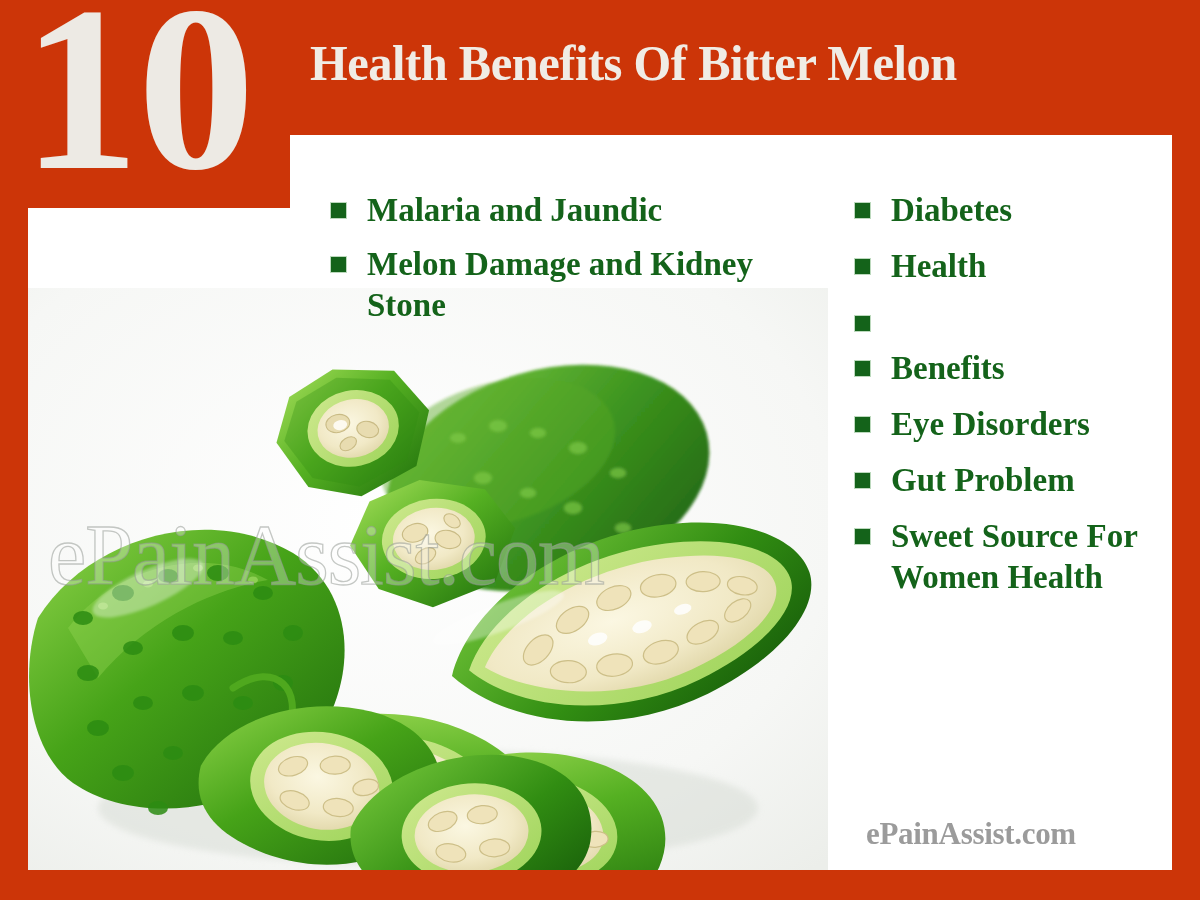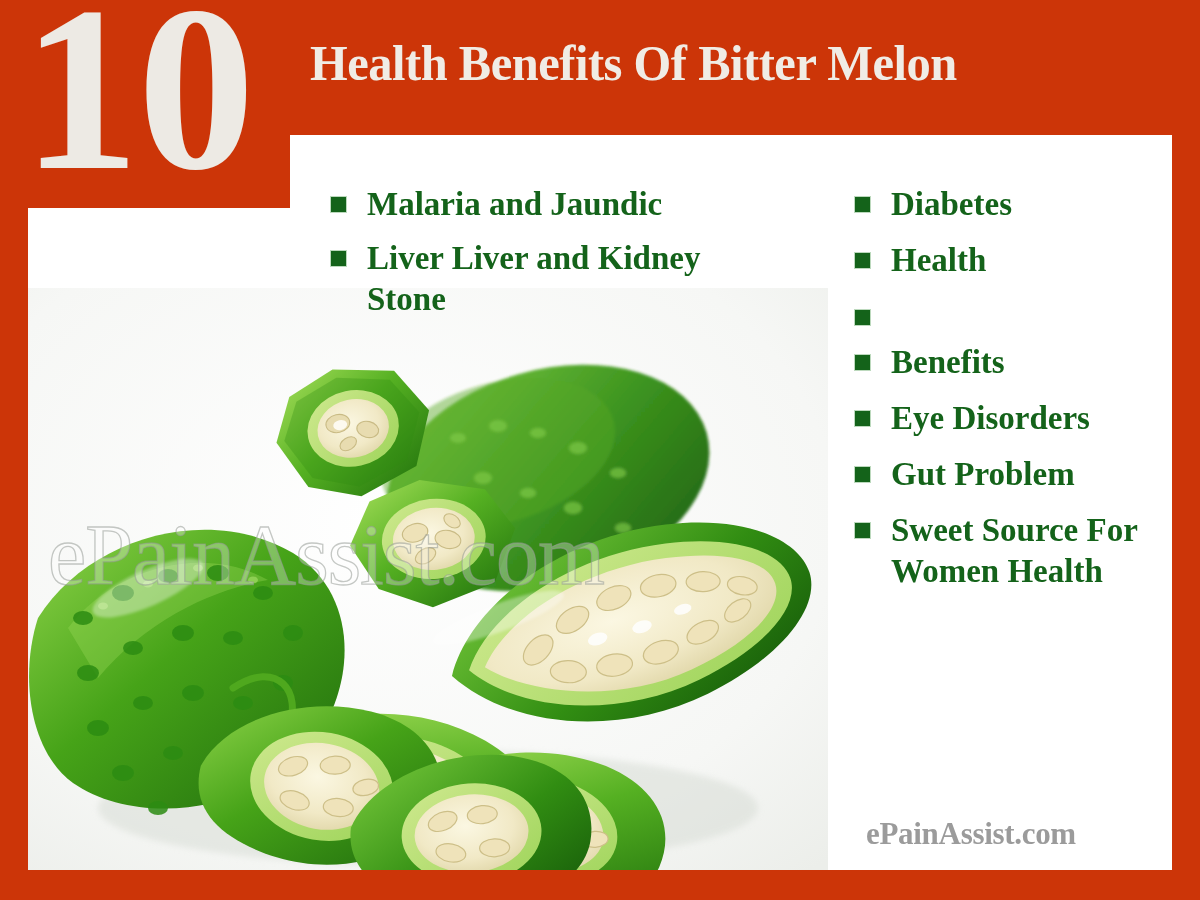--- a/index.html
+++ b/index.html
@@ -97,20 +97,21 @@
     position:absolute;
     z-index:9;
   }
   .col-left{ left:330px; top:184px; width:440px; }
   .col-right{ left:822px; top:184px; width:350px; }
 
   .bullet-row{
     display:flex;
     align-items:flex-start;
     margin-bottom:14px;
+    margin-top:6px;
   }
   .col-right .bullet-row{ margin-bottom:16px;padding-left:32px; }
 
   .bullet-sq{
     flex:0 0 auto;
     width:15px; height:15px;
     background:#14631a;
     border:1px solid #bcd9bd;
     margin-top:12px;
     margin-right:20px;
@@ -369,21 +370,21 @@
   <div class="header-number">10</div>
   <div class="header-title">Health Benefits Of Bitter Melon</div>
 
   <div class="col col-left">
     <div class="bullet-row">
       <span class="bullet-sq"></span>
       <span class="bullet-text">Malaria and Jaundic</span>
     </div>
     <div class="bullet-row">
       <span class="bullet-sq"></span>
-      <span class="bullet-text">Liver Liver and Kidney Stone</span>
+      <span class="bullet-text">Melon Damage and Kidney Stone</span>
     </div>
   </div>
 
   <div class="col col-right">
     <div class="bullet-row">
       <span class="bullet-sq"></span>
       <span class="bullet-text">Diabetes</span>
     </div>
     <div class="bullet-row">
       <span class="bullet-sq"></span>

